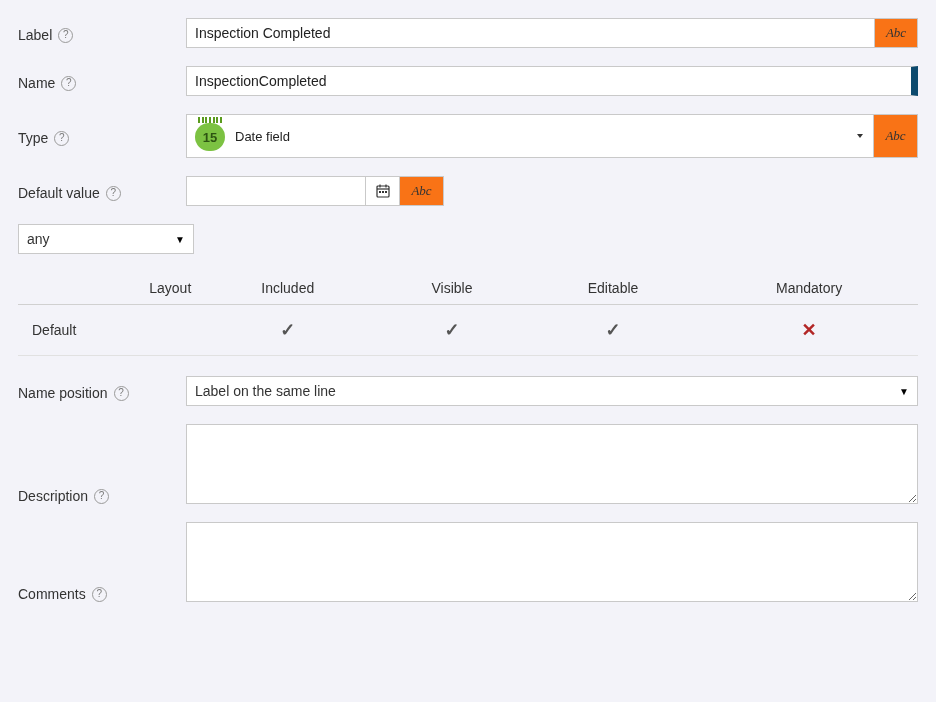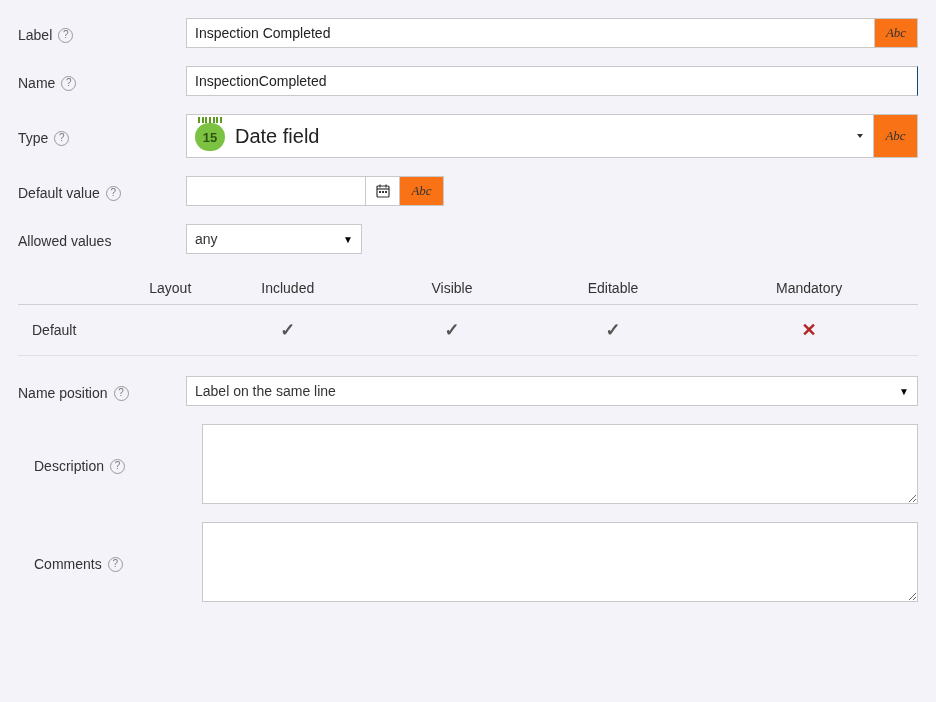--- a/index.html
+++ b/index.html
@@ -14,21 +14,21 @@
       overflow: hidden;
     }
     .form {
       padding: 18px 18px 0 18px;
     }
     .row {
       display: flex;
       align-items: center;
       margin-bottom: 18px;
     }
-    .row.tall { align-items: center; margin-left: 16px; }
+    .row.tall { align-items: flex-end; }
     .row .label-col {
       width: 168px;
       flex: 0 0 168px;
       display: flex;
       align-items: center;
       gap: 6px;
       color: #3a3a3a;
       padding-top: 4px;
     }
     .label-text { font-size: 14px; color: #333; }
@@ -53,21 +53,21 @@
     .text-input {
       flex: 1 1 auto;
       height: 30px;
       border: 1px solid #c9c9c9;
       background: #fff;
       padding: 0 8px;
       font-size: 14px;
       color: #222;
       border-right: none;
     }
-    .text-input.standalone { border-right: 1px solid #0c4a6e; }
+    .text-input.standalone { border-right: 7px solid #0c4a6e; }
     .abc-btn {
       width: 44px;
       border: 1px solid #c9c9c9;
       background: #f97316;
       display: flex;
       align-items: center;
       justify-content: center;
       font-family: "Times New Roman", serif;
       font-style: italic;
       font-size: 13px;
@@ -103,21 +103,21 @@
       top: 2px; left: 0; right: 0; bottom: 0;
       background: #7cc242;
       border-radius: 14px;
       display: flex;
       align-items: center;
       justify-content: center;
       font-weight: bold;
       color: #2d5412;
       font-size: 13px;
     }
-    .type-text { font-size: 20px; color: #222; }
+    .type-text { font-size: 13px; color: #222; }
     .caret-btn {
       width: 28px;
       border: 1px solid #c9c9c9;
       border-left: none;
       background: #fff;
       display: flex;
       align-items: center;
       justify-content: center;
       cursor: pointer;
     }
@@ -284,23 +284,20 @@
               <rect x="6" y="7" width="2" height="2" fill="#333"></rect>
               <rect x="9" y="7" width="2" height="2" fill="#333"></rect>
             </svg>
         </div>
         <div class="abc-btn short">Abc</div>
       </div>
     </div>
   </div>
 
   <div class="row">
-    <div class="label-col">
-      <span class="label-text">Allowed values</span>
-    </div>
     <div class="field-col">
       <div class="select">
         <span>any</span>
         <span class="sel-caret">▼</span>
       </div>
     </div>
   </div>
 
 
   <table class="layout-table">

